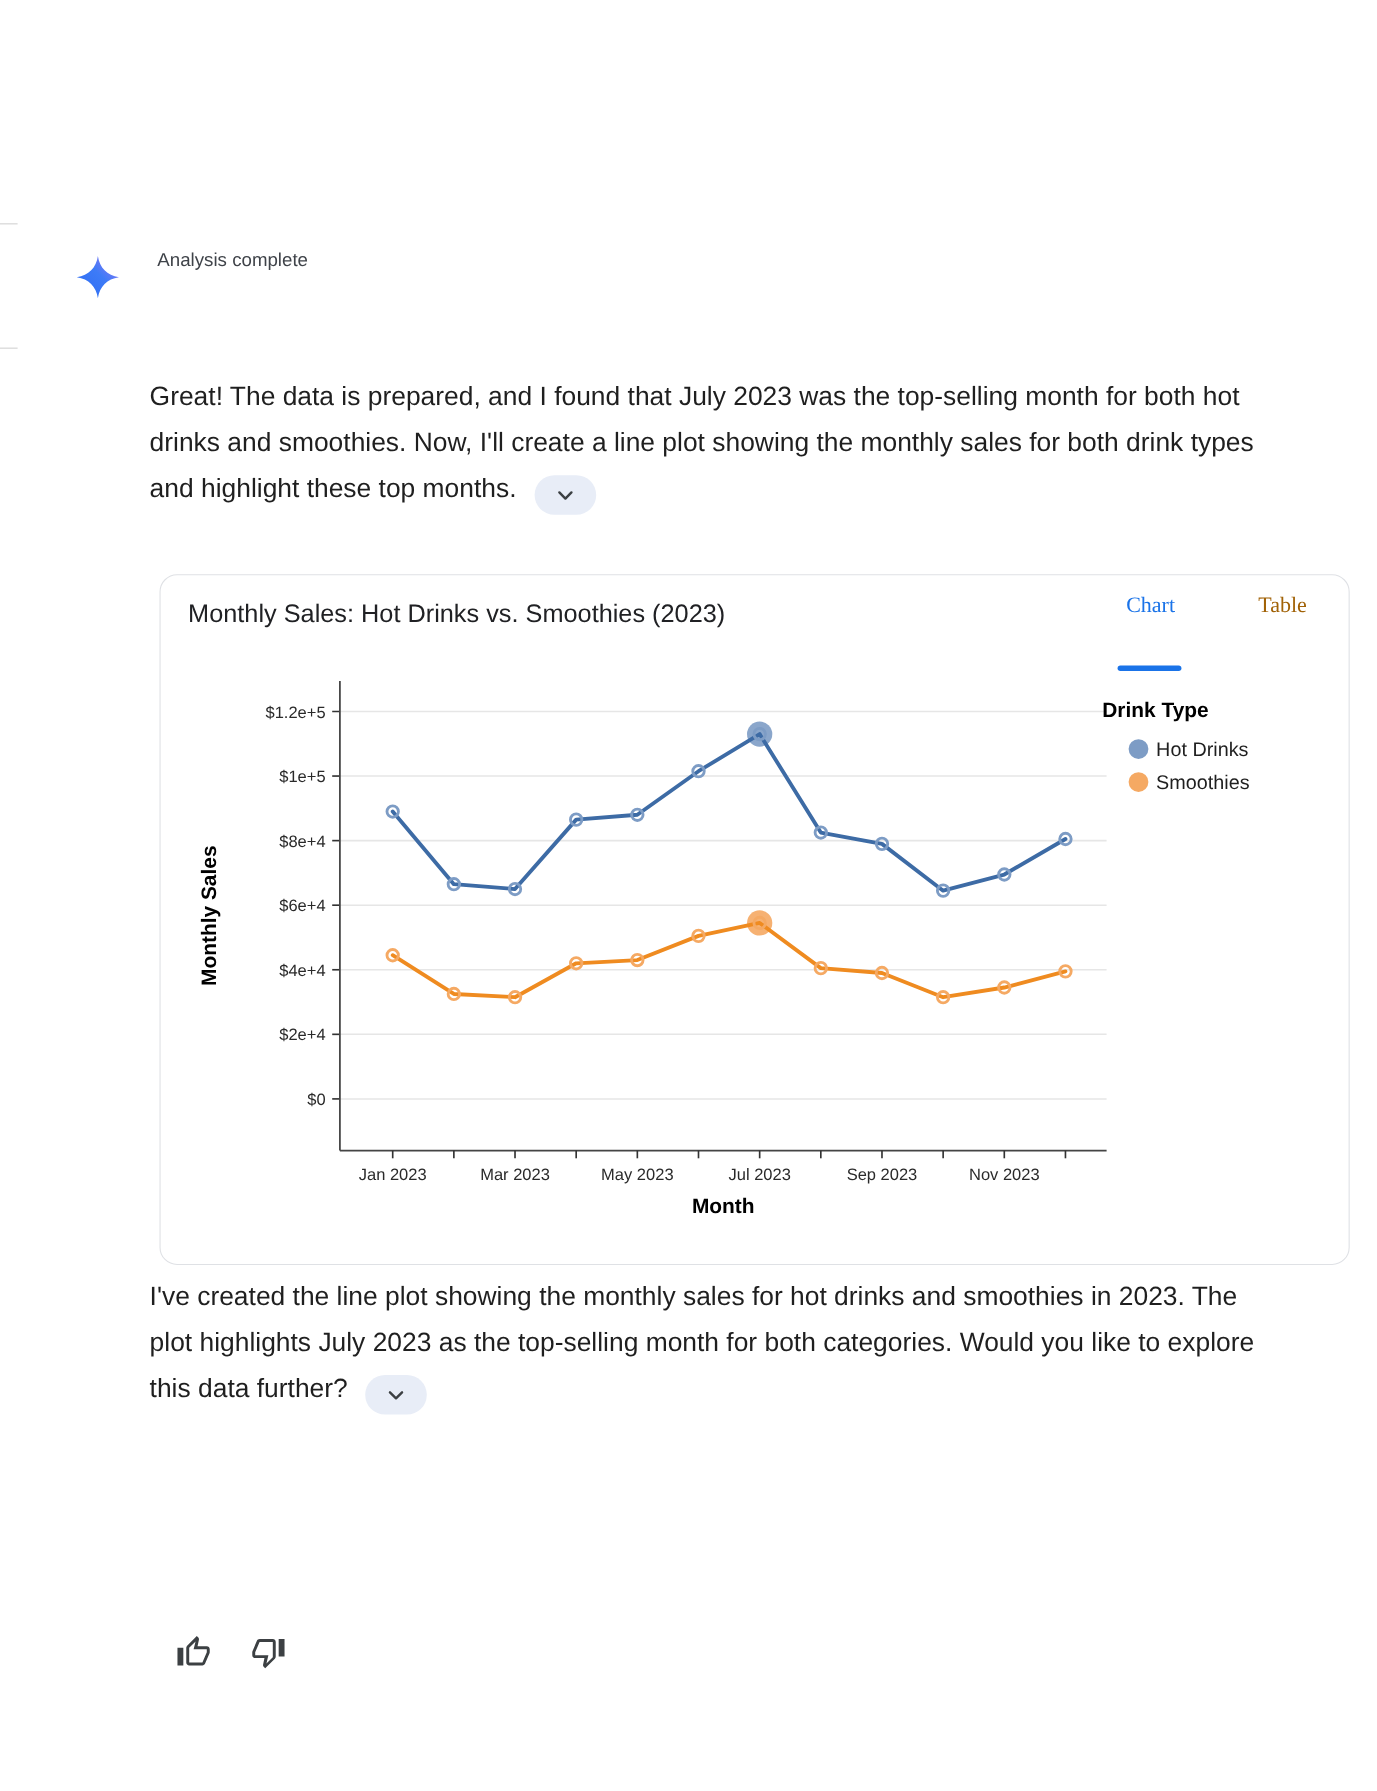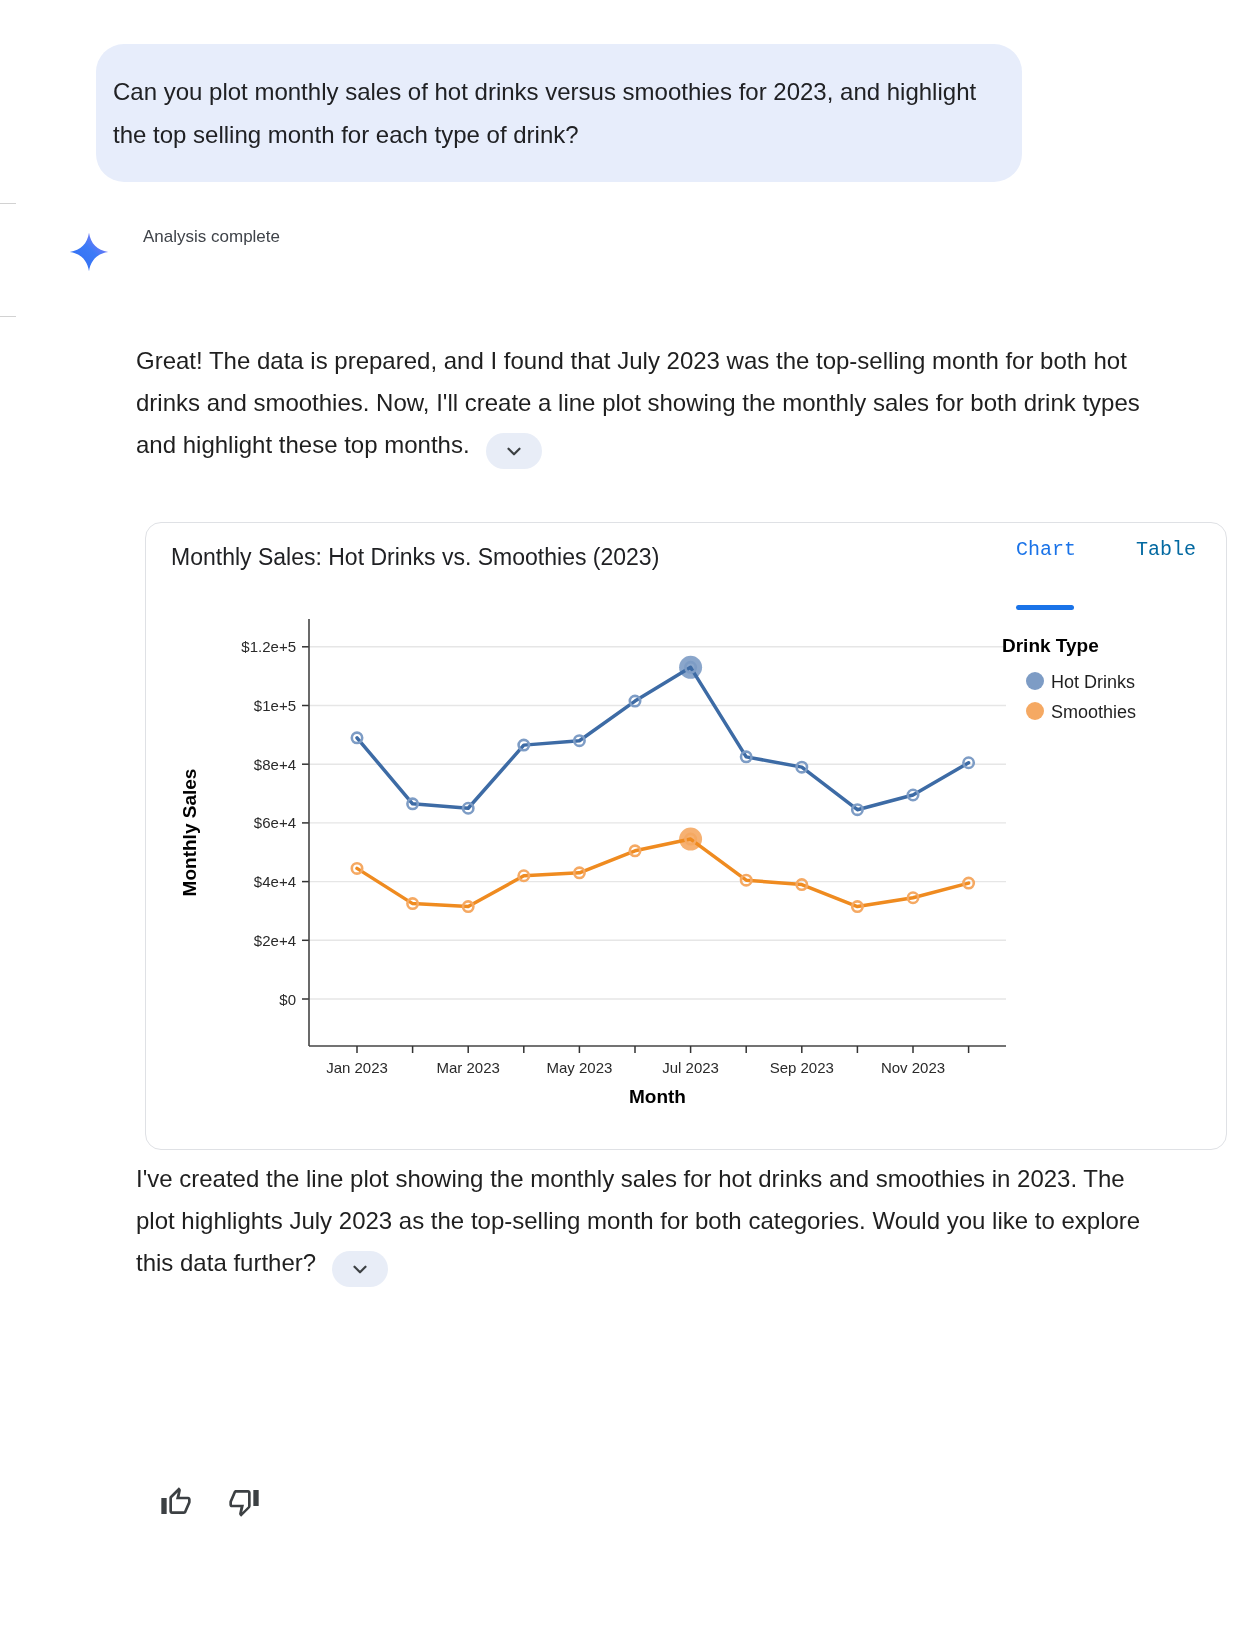--- a/index.html
+++ b/index.html
@@ -31,24 +31,24 @@
     width:56px; height:36px; border-radius:18px; background:#e8edf7;
     border:none; vertical-align:-9px; margin-left:16px; cursor:pointer;
   }
 
   
   .card {
     position:absolute; left:145px; top:522px; width:1082px; height:628px;
     border:1px solid #dfe1e5; border-radius:16px; background:#ffffff;
   }
   .card-title { position:absolute; left:25px; top:21px; font-size:23px; font-weight:400; color:#202124; }
-  .tab { position:absolute; top:14px; background:none; border:none; font-family:Liberation Mono, monospace;
+  .tab { position:absolute; top:14px; background:none; border:none; font-family:Liberation Serif, serif;
          font-size:20px; line-height:26px; text-align:center; cursor:pointer; }
   .tab-chart { left:860px; width:80px; color:#1a73e8; font-weight:500; }
-  .tab-table { left:980px; width:80px; color:#0369a1; font-weight:400; }
+  .tab-table { left:980px; width:80px; color:#a16207; font-weight:400; }
   .tab-underline { position:absolute; left:870px; top:82px; width:58px; height:5px;
                    border-radius:3px; background:#1a73e8; }
   .chart-svg { position:absolute; left:0; top:0; }
   .chart-svg .tick { font-family:"Liberation Sans",sans-serif; font-size:15px; fill:#2a2a2a; }
   .chart-svg .axis-title { font-family:"Liberation Sans",sans-serif; font-size:19px; font-weight:700; fill:#000; }
   .chart-svg .legend-title { font-family:"Liberation Sans",sans-serif; font-size:19px; font-weight:700; fill:#000; }
   .chart-svg .legend-label { font-family:"Liberation Sans",sans-serif; font-size:18px; fill:#1f1f1f; }
 
   
   .feedback { position:absolute; left:152px; top:1478px; display:flex; gap:20px; }
@@ -56,23 +56,20 @@
             display:flex; align-items:center; justify-content:center; }
 </style>
 </head>
 <body>
 
 <div class="canvas">
 
   <div class="edge-frag" style="top:203px"></div>
   <div class="edge-frag" style="top:316px"></div>
 
-  <div class="user-bubble">
-    <p>Can you plot monthly sales of hot drinks versus smoothies for 2023, and highlight the top selling month for each type of drink?</p>
-  </div>
 
   <svg class="status-icon" viewBox="0 0 48 48">
     <defs>
       <linearGradient id="sparkGrad" x1="0" y1="1" x2="1" y2="0">
         <stop offset="0" stop-color="#2e6bf2"></stop>
         <stop offset="0.55" stop-color="#3d7bf7"></stop>
         <stop offset="1" stop-color="#a477f4"></stop>
       </linearGradient>
     </defs>
     <path d="M24 1 C25.9 14 34 22.1 47 24 C34 25.9 25.9 34 24 47 C22.1 34 14 25.9 1 24 C14 22.1 22.1 14 24 1 Z" fill="url(#sparkGrad)"></path>

